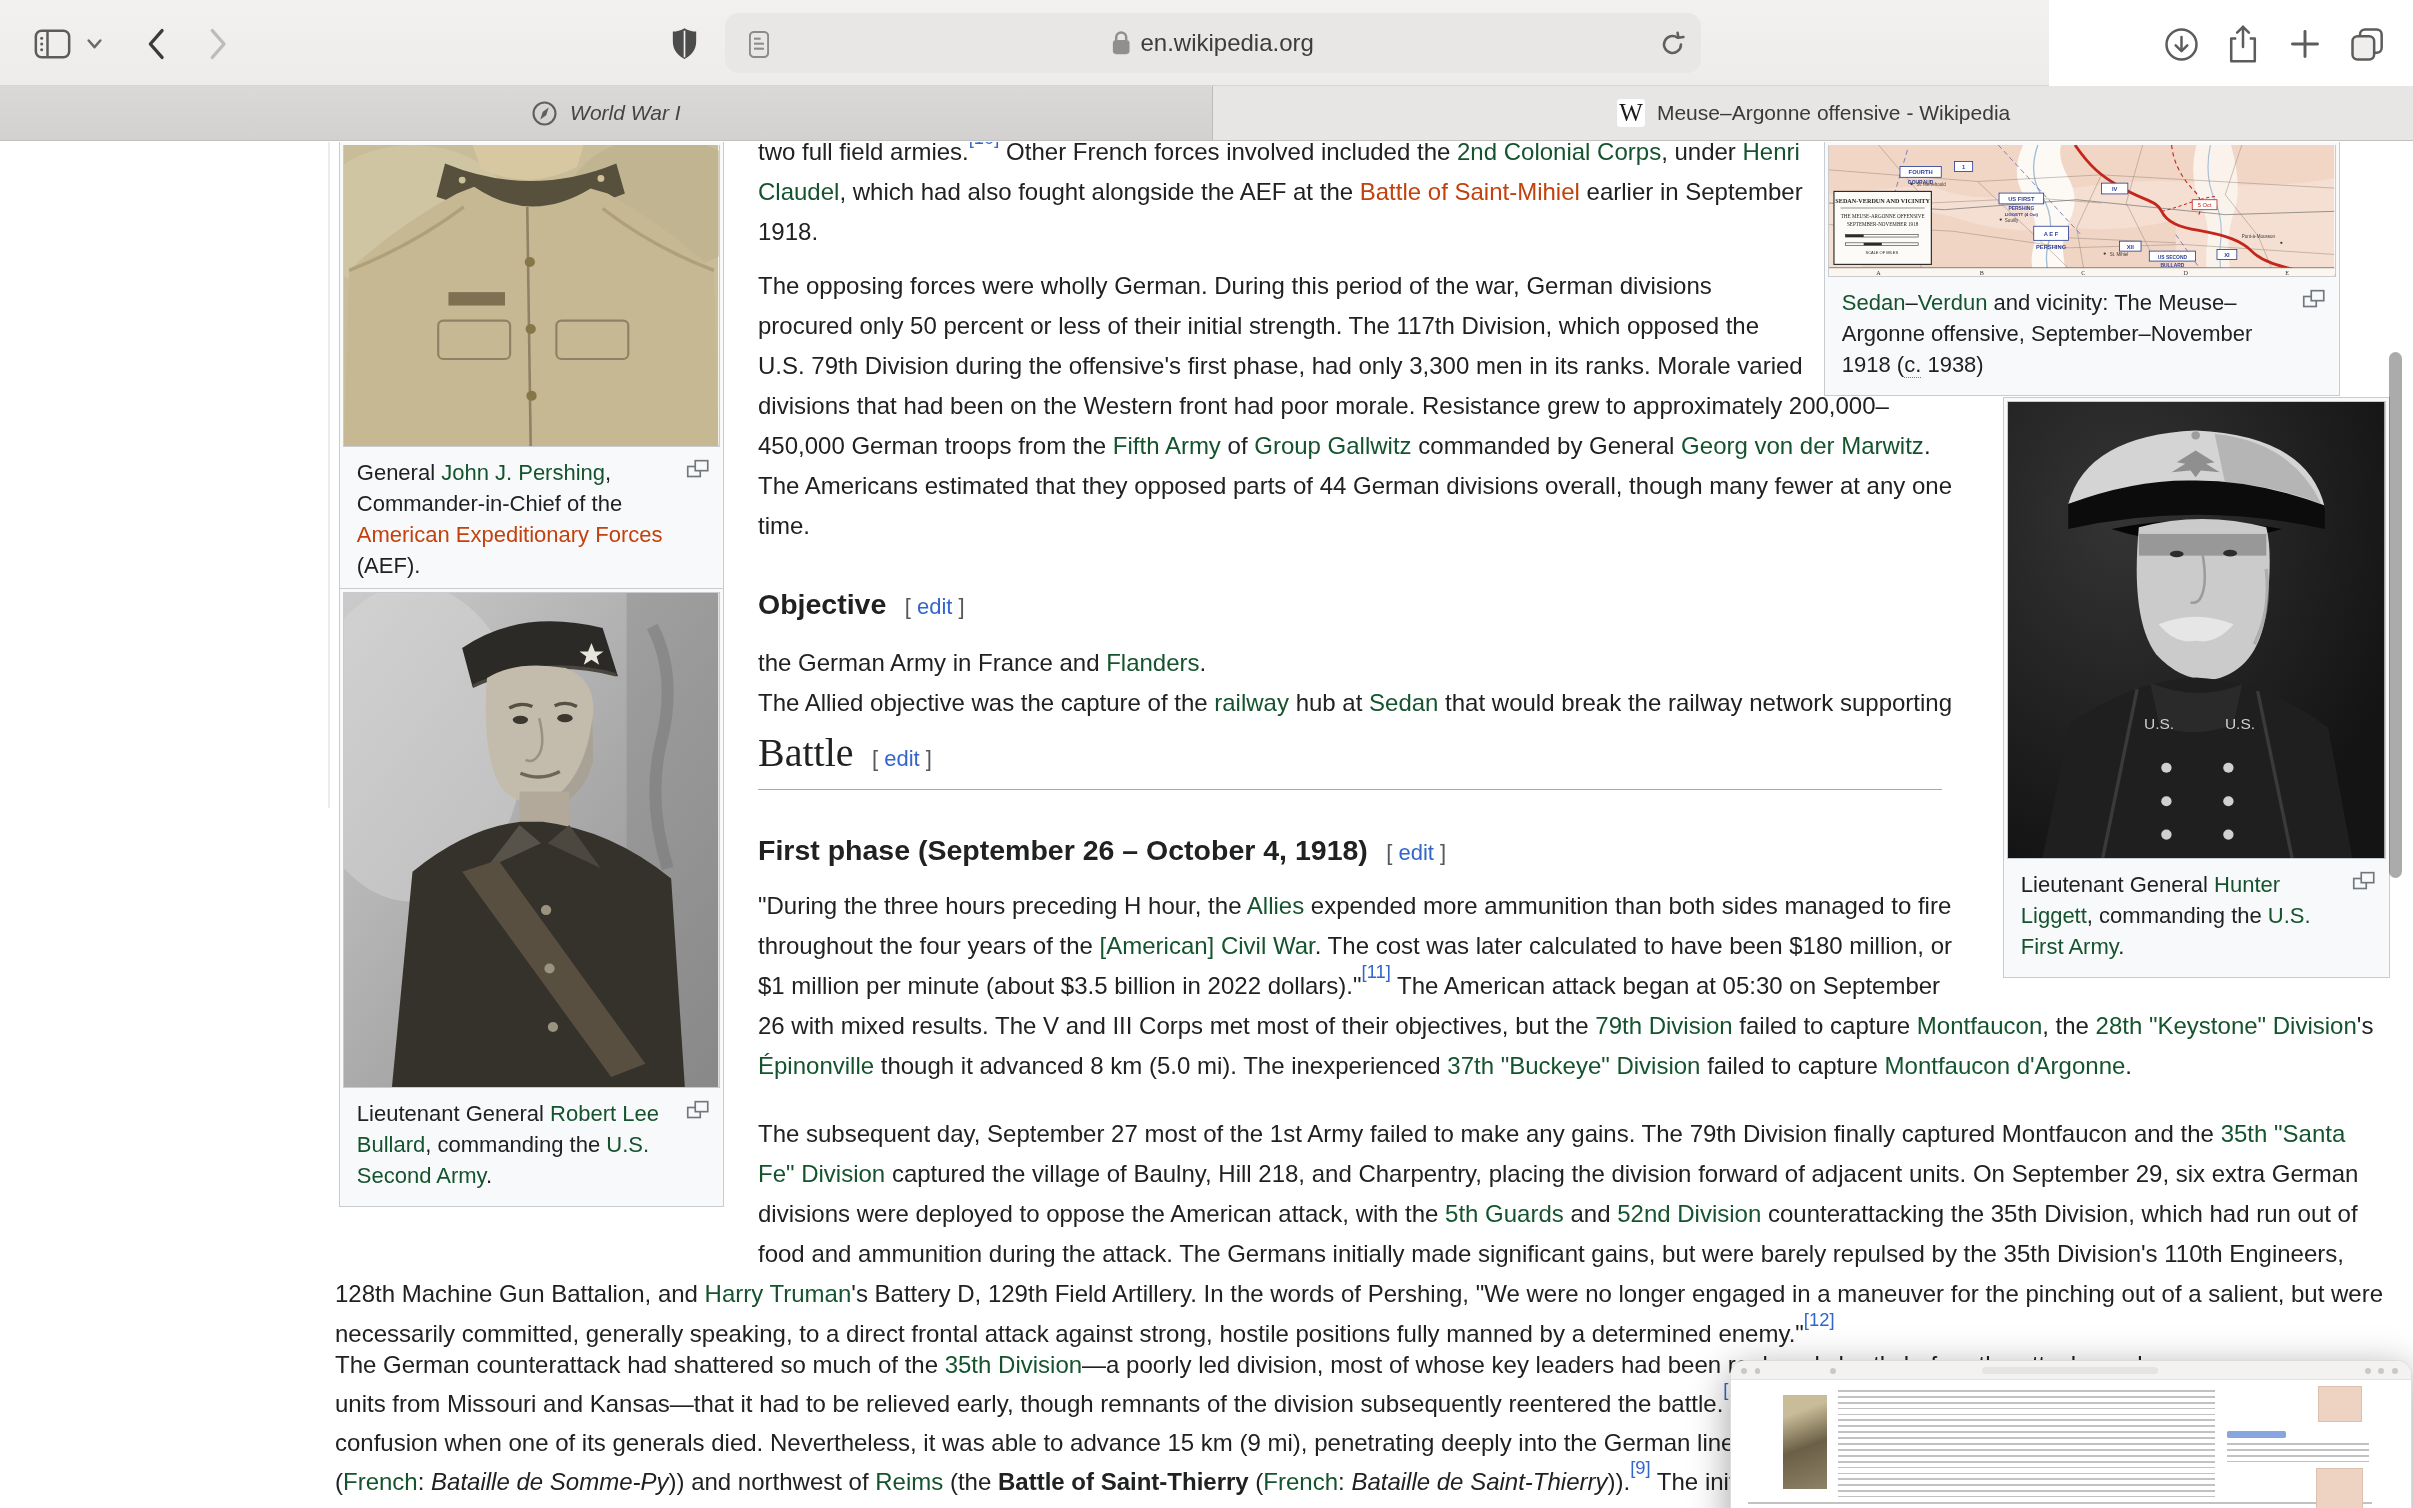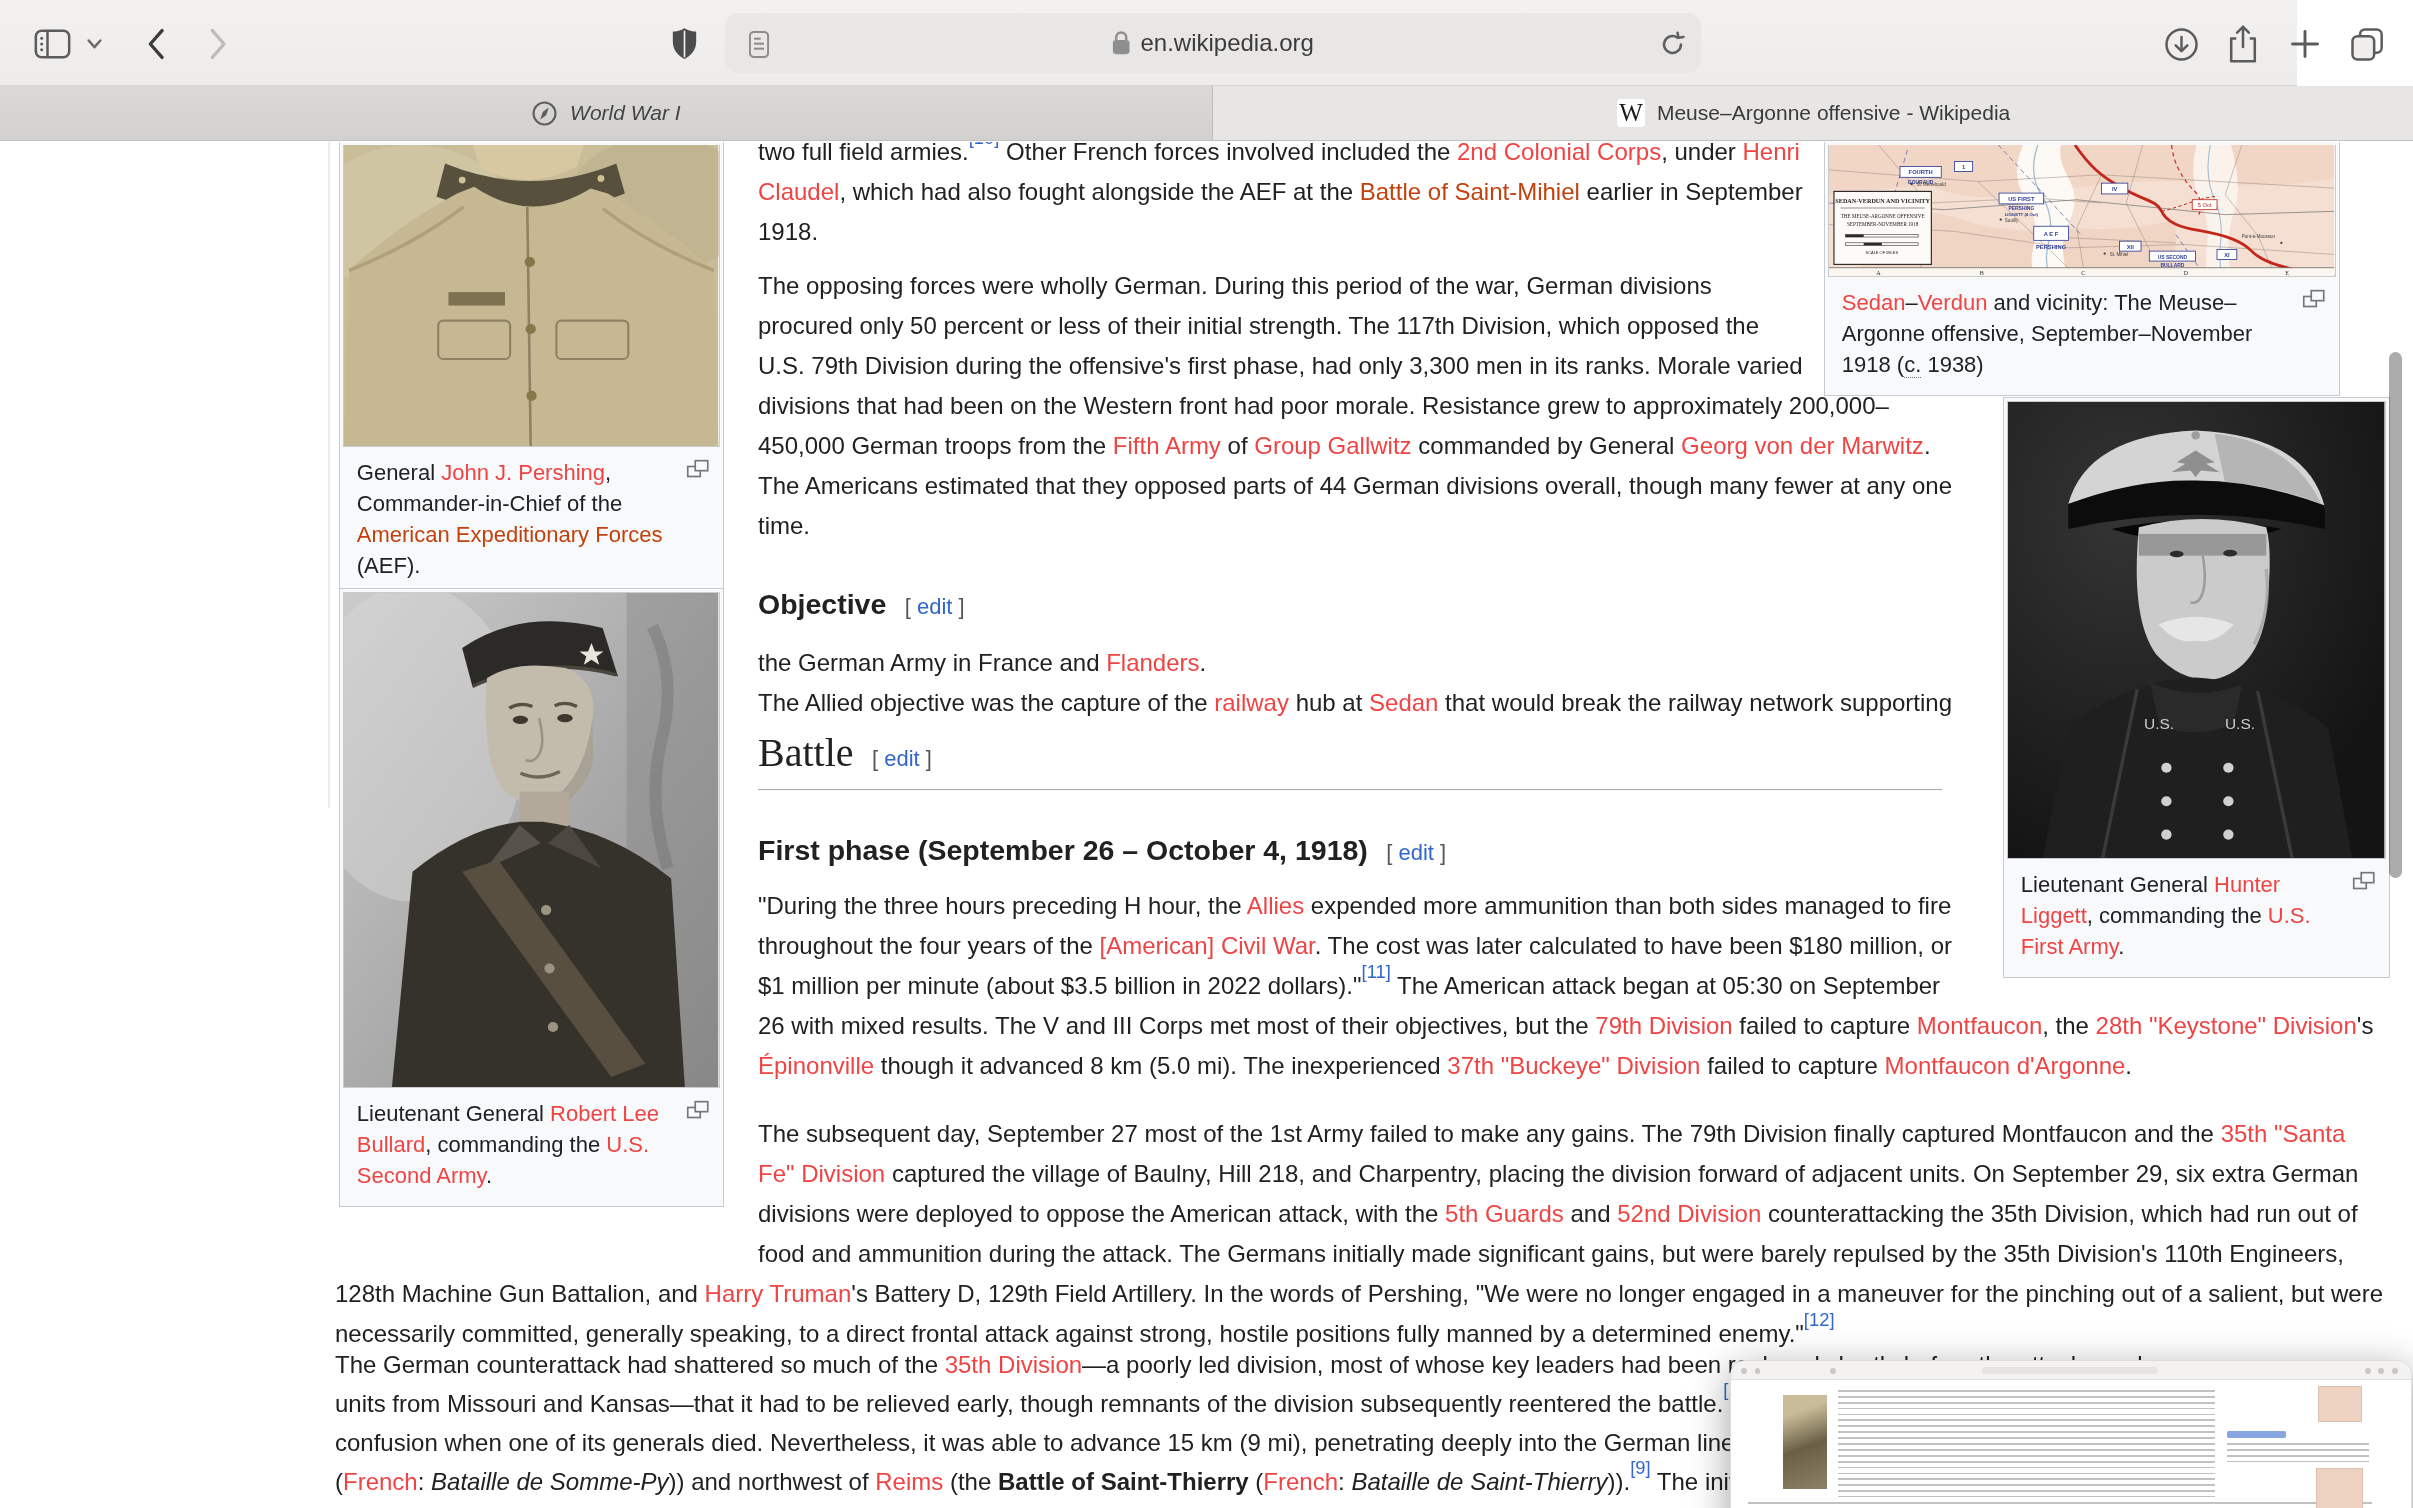--- a/index.html
+++ b/index.html
@@ -1,20 +1,20 @@
 <!DOCTYPE html>
 <html style="font-size:13.4px"><head>
 <meta charset="utf-8">
 <style>
   html,body{margin:0;padding:0;}
   body{width:2413px;height:1508px;overflow:hidden;background:#fff;
        font-family:"Liberation Sans", sans-serif;-webkit-font-smoothing:antialiased;}
   
   #window{position:relative;width:2413px;height:1508px;overflow:hidden;background:#fff;}
-  #toolbar{position:absolute;left:0;top:0;width:2297px;height:85px;
+  #toolbar{position:absolute;left:0;top:0;width:2049px;height:85px;
            background:linear-gradient(#f2f1f0,#eeecea);border-bottom:0.8px solid #d6d5d4;text-align:center;}
   .tbtn{position:absolute;top:22px;width:44px;height:44px;display:flex;align-items:center;justify-content:center;}
   .tbtn svg{display:block;}
   #addressbar{position:absolute;left:725px;top:12.6px;width:976px;height:60px;background:#e9e7e5;
               border-radius:13.4px;display:flex;align-items:center;}
   #urlbox{position:absolute;left:0;top:0;width:100%;height:100%;display:flex;align-items:center;justify-content:center;
           color:#3c3c3c;font-size:24px;}
   #tabbar{position:absolute;left:0;top:86px;width:2413px;height:54px;background:#d3d2d1;border-bottom:0.8px solid #c2c1c0;}
   .tab{position:absolute;top:0;height:54px;display:flex;align-items:center;justify-content:center;gap:11.7px;
        font-size:21px;color:#454545;}
@@ -22,21 +22,21 @@
   #tab2{left:1213px;width:1201px;background:#e7e6e4;color:#3a3a3a;}
   .favicon-w{width:28.5px;height:28.5px;background:#fff;border-radius:3.4px;display:flex;align-items:center;justify-content:center;
              font-family:"Liberation Serif",serif;font-size:25px;color:#1a1a1a;}
   
   #content{position:absolute;left:0;top:142px;width:2413px;height:1367px;background:#fff;overflow:hidden;}
   .railline{position:absolute;left:328px;top:0;width:1.7px;height:666px;background:#ececec;}
   .para{position:absolute;font-size:24px;color:#202122;}
   .tline{height:40px;line-height:40px;white-space:nowrap;}
   .lh46 .tline{height:39px;line-height:39px;}
   a{text-decoration:none;cursor:pointer;}
-  .wl{color:#ef4444;}
+  .wl{color:#14532d;}
   .wv{color:#c2410c;}
   sup.ref{color:#3366cc;font-size:18.4px;position:relative;top:-7.5px;line-height:0;}
   .abbr{border-bottom:1.7px dotted #72777d;}
   b{font-weight:bold;} i{font-style:italic;}
   .h3{position:absolute;color:#202122;font-size:28.5px;font-weight:bold;white-space:nowrap;}
   .h2{position:absolute;font-family:"Liberation Serif",serif;font-size:40px;color:#202122;white-space:nowrap;
       padding-bottom:13.4px;border-bottom:0.8px solid #a2a9b1;}
   .editsec{font-family:"Liberation Sans",sans-serif;font-weight:normal;font-size:22px;color:#54595d;margin-left:18.4px;}
   .editsec a{color:#3366cc;}
   

